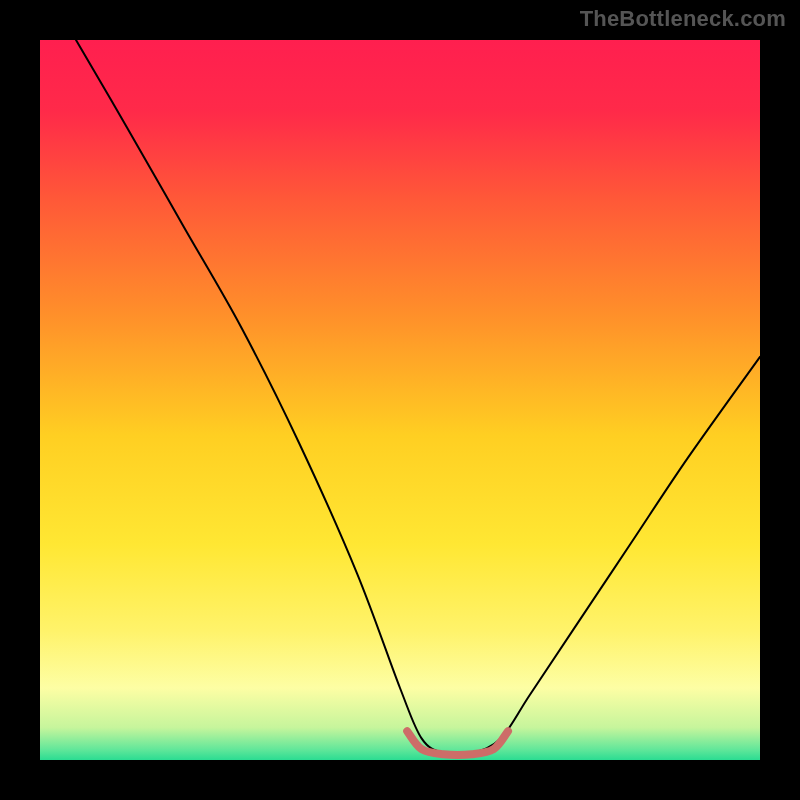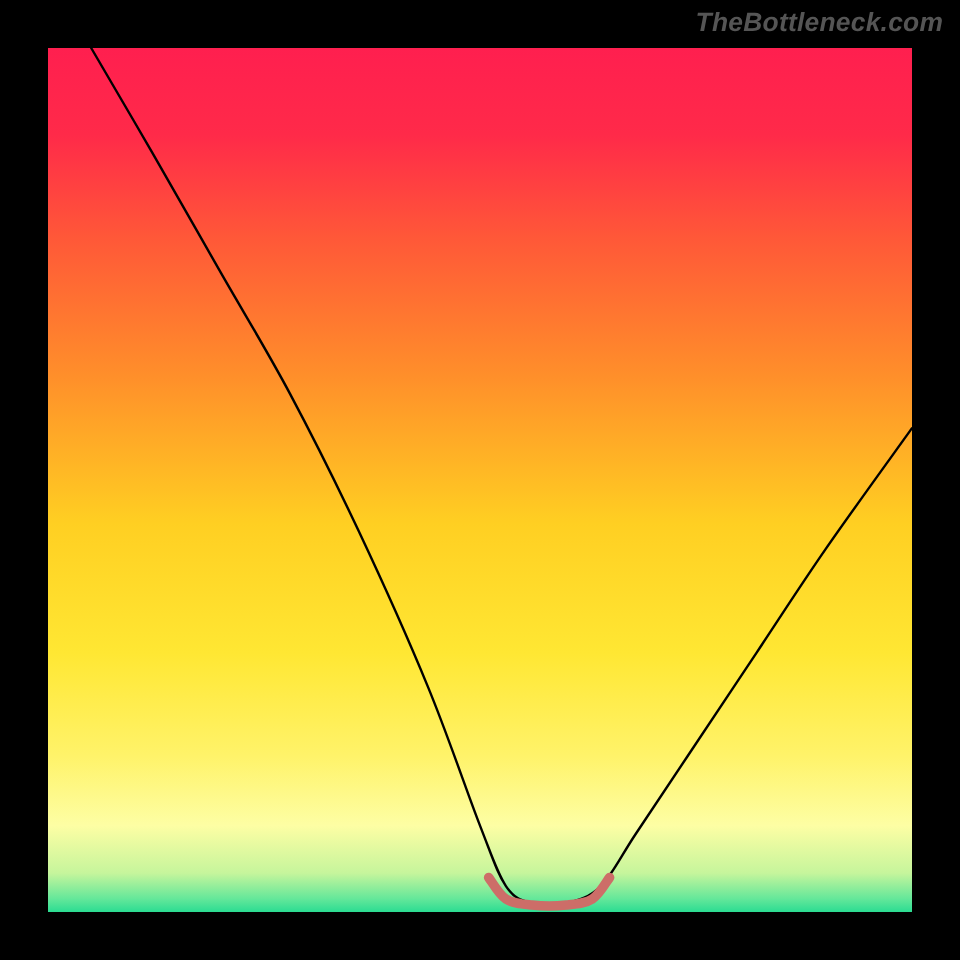--- a/index.html
+++ b/index.html
@@ -9,21 +9,20 @@
     height: 800px;
     background: #000;
     overflow: hidden;
     font-family: Arial, Helvetica, sans-serif;
   }
   .frame {
     position: relative;
     width: 800px;
     height: 644px;
     background: #000;
-    font-style: italic;
   }
   .watermark {
     position: absolute;
     top: 6px;
     right: 14px;
     color: #555;
     font-size: 22px;
     font-weight: 600;
     letter-spacing: 0.2px;
     z-index: 50;

